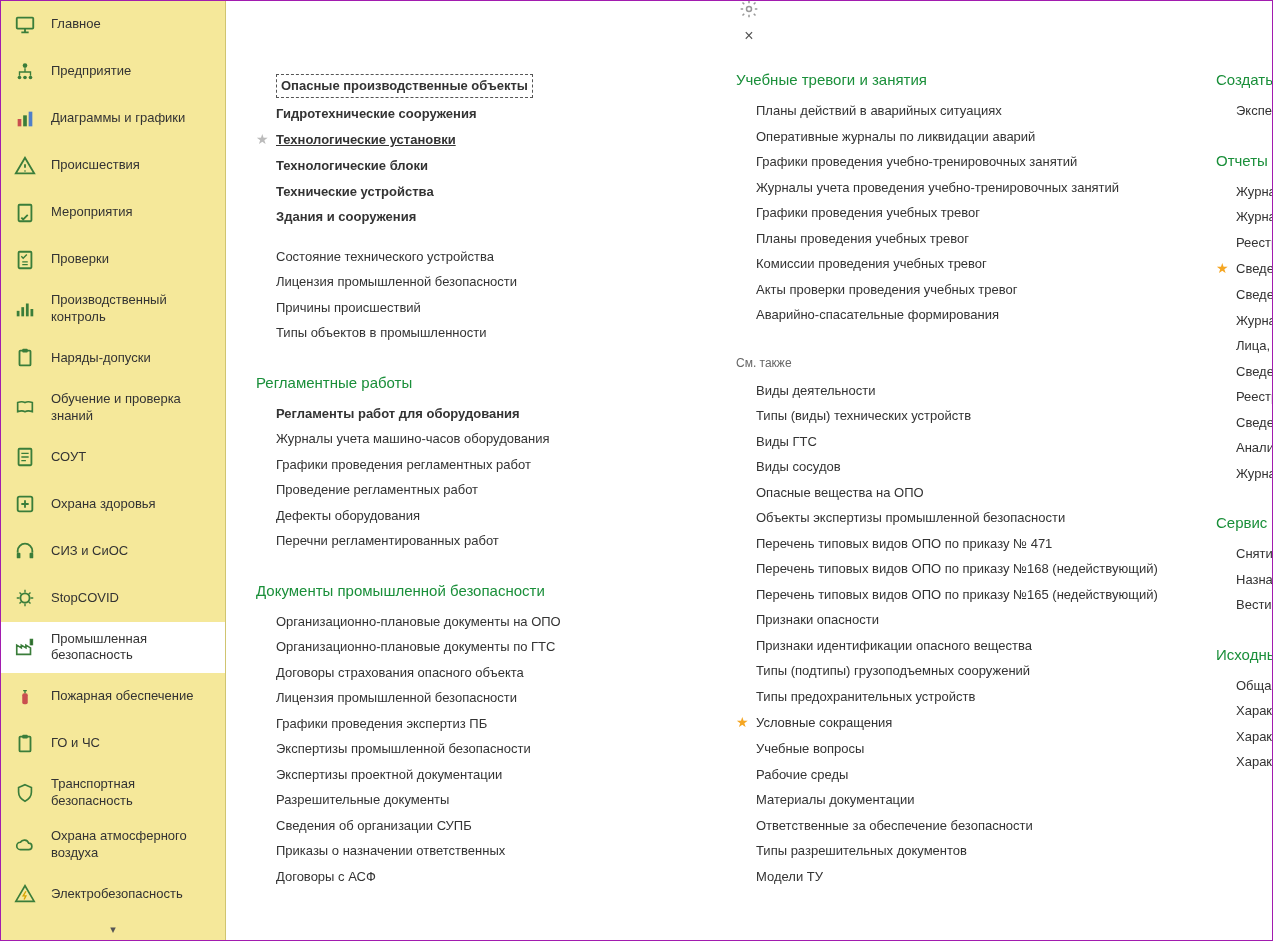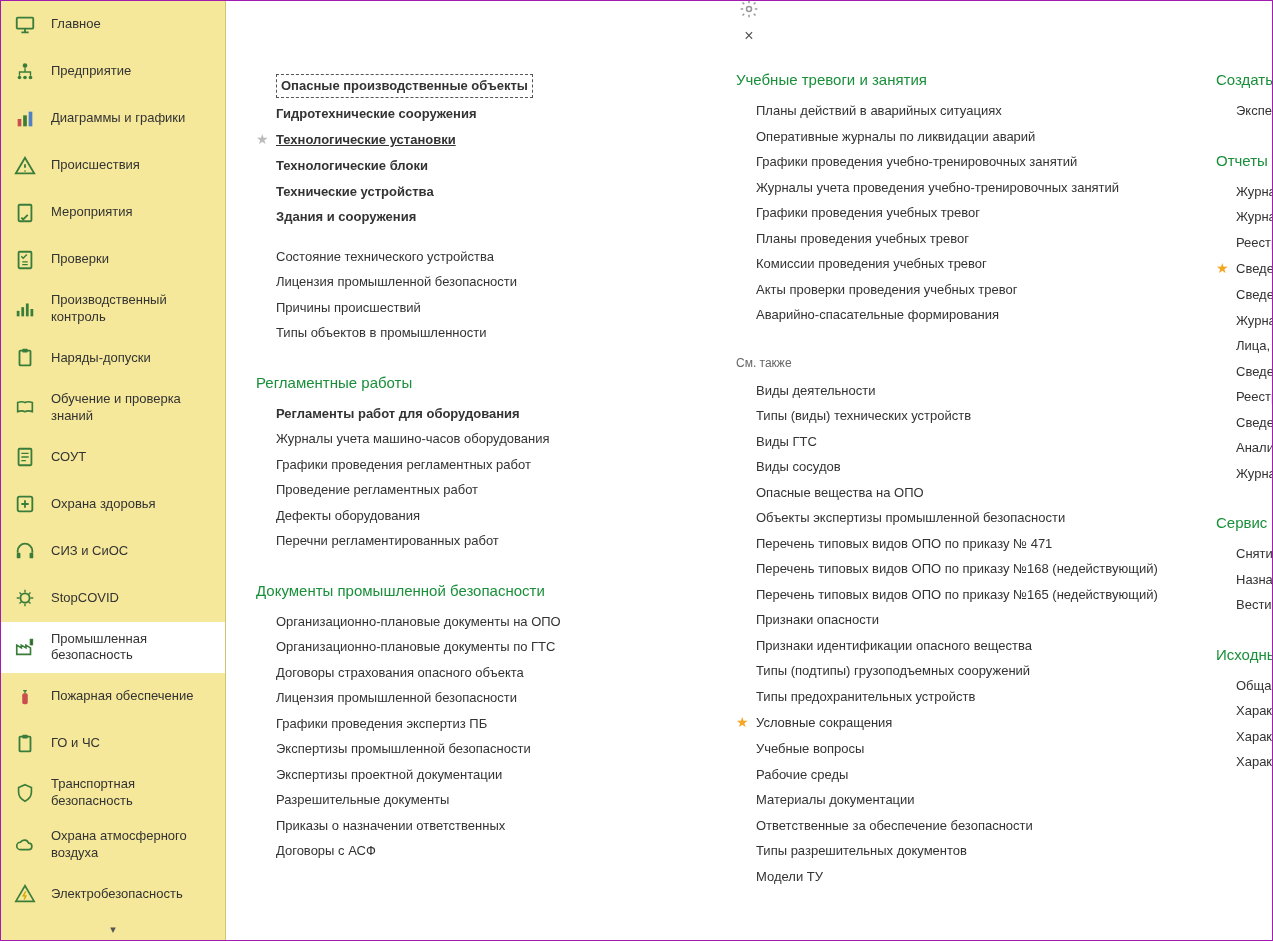--- a/index.html
+++ b/index.html
@@ -538,20 +538,24 @@
             <div class="item-row">
                 <span class="star-slot"></span>
                 <span class="item-link">Экспертизы проектной документации</span>
               </div>
             <div class="item-row">
                 <span class="star-slot"></span>
                 <span class="item-link">Разрешительные документы</span>
               </div>
             <div class="item-row">
                 <span class="star-slot"></span>
+                <span class="item-link">Сведения об организации СУПБ</span>
+              </div>
+            <div class="item-row">
+                <span class="star-slot"></span>
                 <span class="item-link">Приказы о назначении ответственных</span>
               </div>
             <div class="item-row">
                 <span class="star-slot"></span>
                 <span class="item-link">Договоры с АСФ</span>
               </div>
           </div>
         </div>
 
         <div class="col col2">

